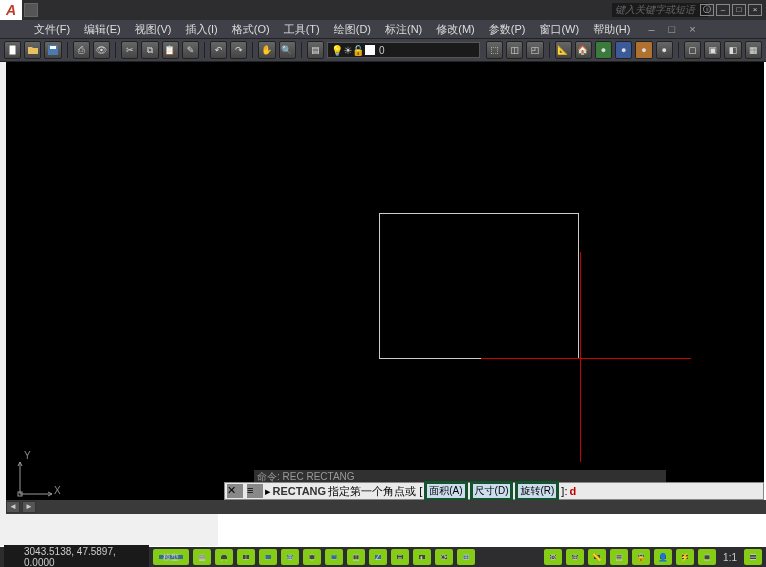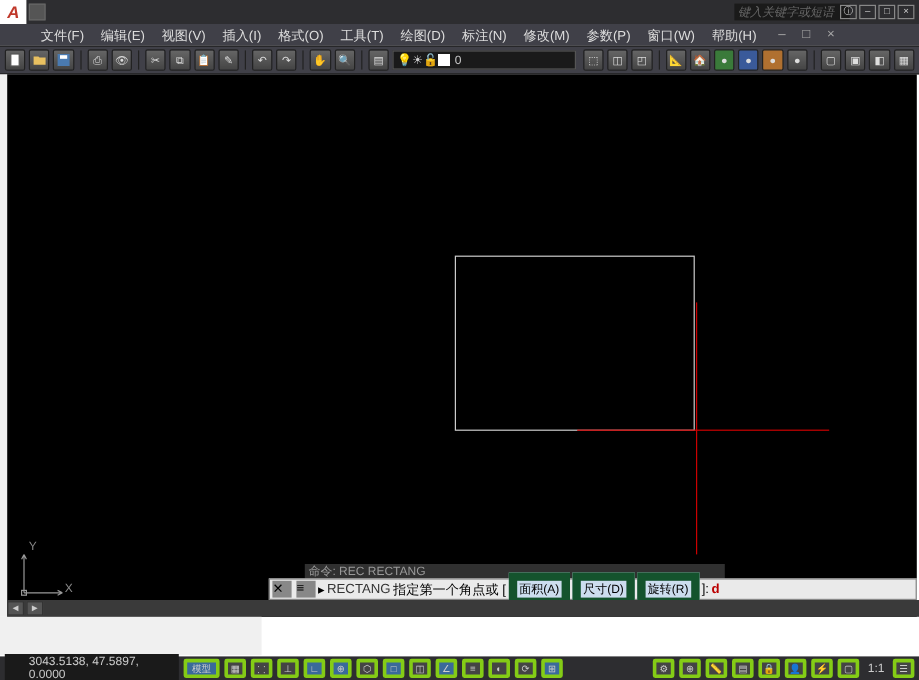--- a/index.html
+++ b/index.html
@@ -23,32 +23,32 @@
 .spacer { flex:1; }
 .tsep { width:1px; height:16px; background:#222; margin:0 2px; }
 .canvas { position:absolute; left:6px; top:62px; width:758px; height:452px; background:#000; }
 .rect { position:absolute; left:373px; top:151px; width:200px; height:146px; border:1px solid #ccc; }
 .cross-h { position:absolute; left:475px; top:296px; width:210px; height:1px; background:#c00; }
 .cross-v { position:absolute; left:574px; top:190px; width:1px; height:210px; background:#c00; }
 .ucs { position:absolute; left:6px; bottom:14px; width:50px; height:50px; color:#888; font-size:10px; }
 .ucs .y { position:absolute; left:12px; top:0; }
 .ucs .x { position:absolute; left:42px; bottom:4px; }
 .ucs svg { position:absolute; left:4px; bottom:2px; }
-.cmd-hist { position:absolute; left:248px; bottom:30px; width:350px; font-size:10px; color:#999; background:rgba(60,60,60,.8); line-height:12px; padding:1px 3px; }
+.cmd-hist { position:absolute; left:248px; bottom:30px; width:412px; font-size:10px; color:#999; background:rgba(60,60,60,.8); line-height:12px; padding:1px 3px; }
 .cmdline { position:absolute; left:218px; bottom:14px; height:18px; width:540px; background:#eaeaea; border:1px solid #888; display:flex; align-items:center; font-size:11px; }
 .cmd-ico { width:16px; height:14px; background:#888; margin:0 2px; }
 .cmd-text { display:flex; align-items:center; gap:2px; }
-.cmd-cmd { font-weight:normal; color:#333; }
-.opt { background:#cde; border:7px solid #14532d; padding:0 2px; font-size:10px; }
+.cmd-cmd { font-weight:bold; color:#333; }
+.opt { background:#cde; border:3px solid #14532d; padding:0 2px; font-size:10px; }
 .cursor-in { color:#b00; font-weight:bold; }
 .file-tab { position:absolute; bottom:0; left:0; height:14px; width:760px; background:#3a3a3a; display:flex; align-items:center; }
 .ftab-btn { width:14px; height:12px; background:#555; border:1px solid #333; margin-right:2px; font-size:8px; text-align:center; color:#ccc; }
 .status { position:absolute; bottom:0; left:0; right:0; height:20px; background:#2d2d30; display:flex; align-items:center; font-size:10px; color:#ccc; padding:0 4px; gap:4px; }
 .coords { width:145px; background:#1a1a1a; padding:1px 20px; }
-.status-btn { width:18px; height:16px; background:#444; border:3px solid #84cc16; border-radius:2px; display:flex; align-items:center; justify-content:center; font-size:8px; }
+.status-btn { width:18px; height:16px; background:#444; border:6px solid #84cc16; border-radius:2px; display:flex; align-items:center; justify-content:center; font-size:8px; }
 .status-btn.on { background:#3a6a9a; }
 .ratio { padding:0 3px; }
 .tiny-panel { position:absolute; left:0; top:62px; width:6px; height:452px; background:#f0f0f0; }
 .tiny-panel-bot { position:absolute; left:0; top:514px; width:218px; height:32px; background:#f0f0f0; }
 </style>
 </head>
 <body>
 
 <div class="titlebar">
   <div class="logo">A</div>

